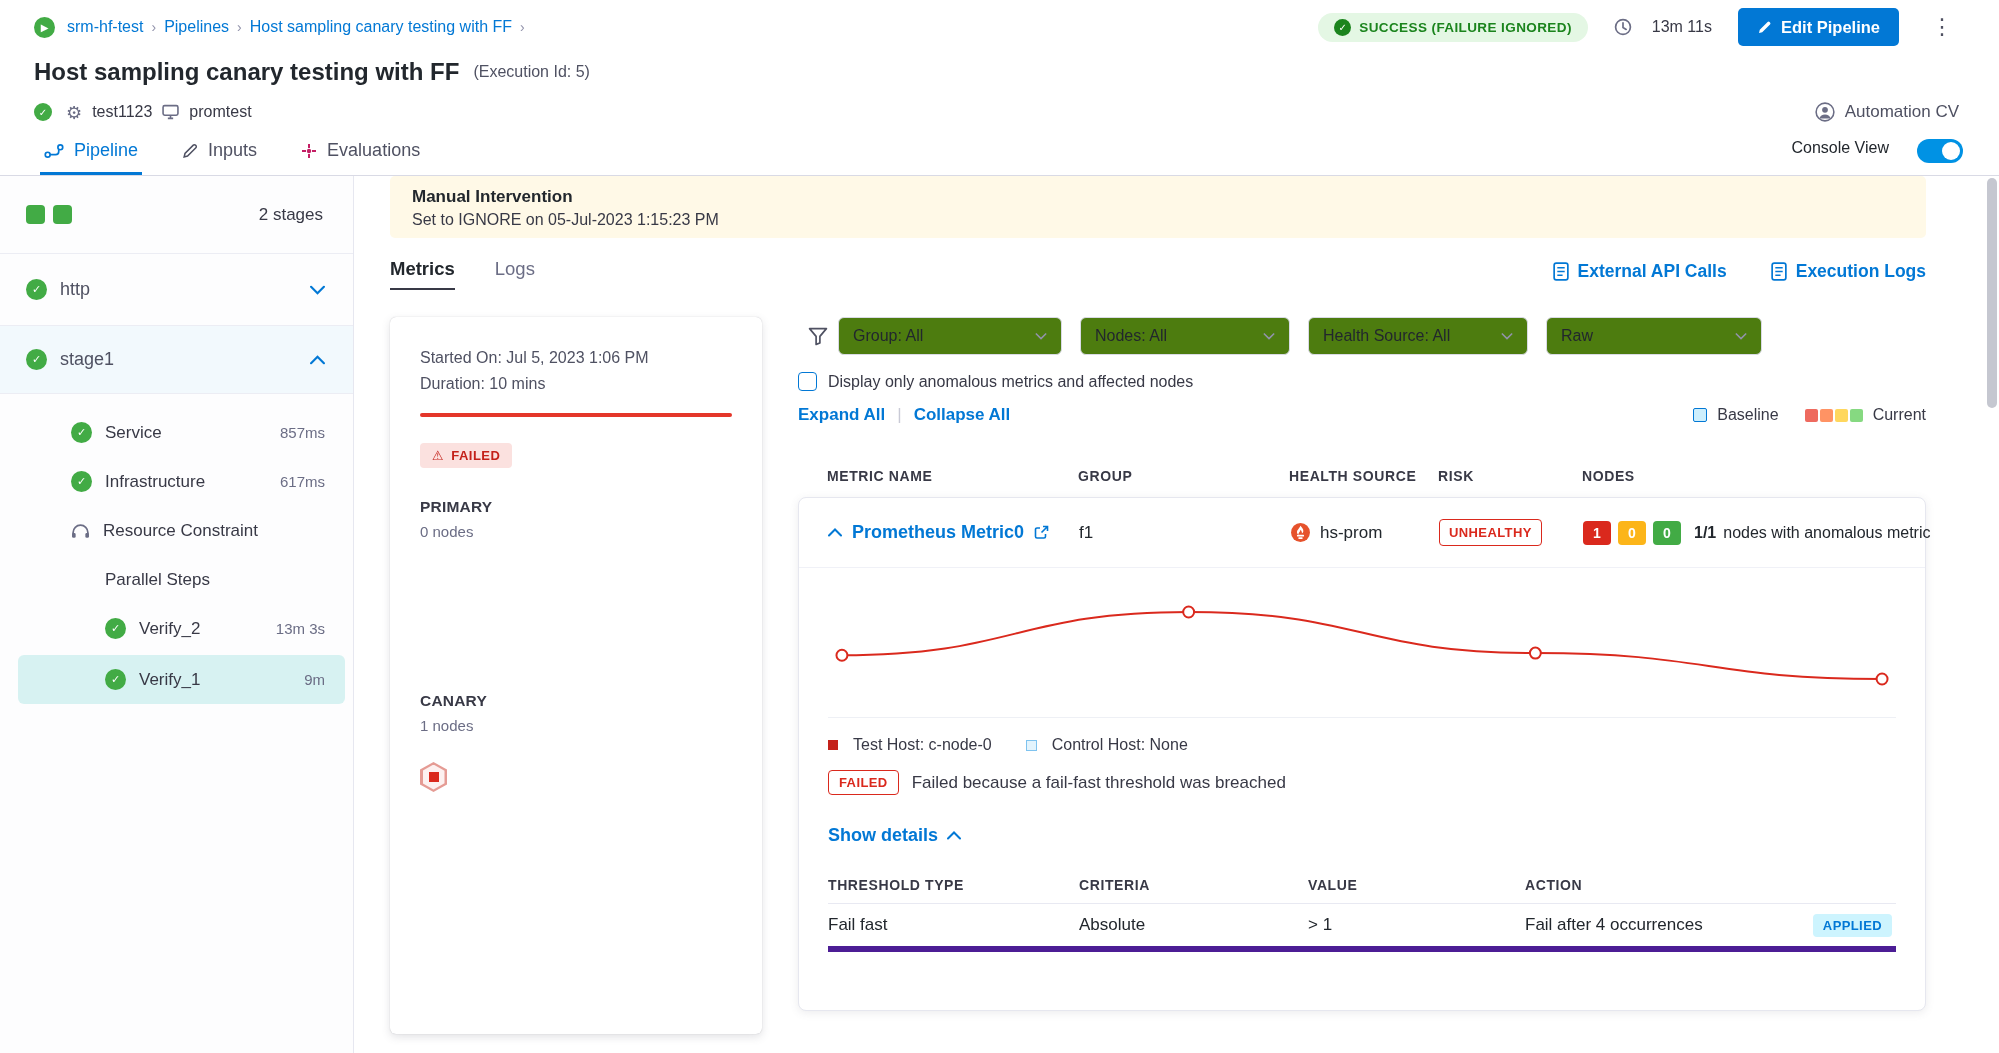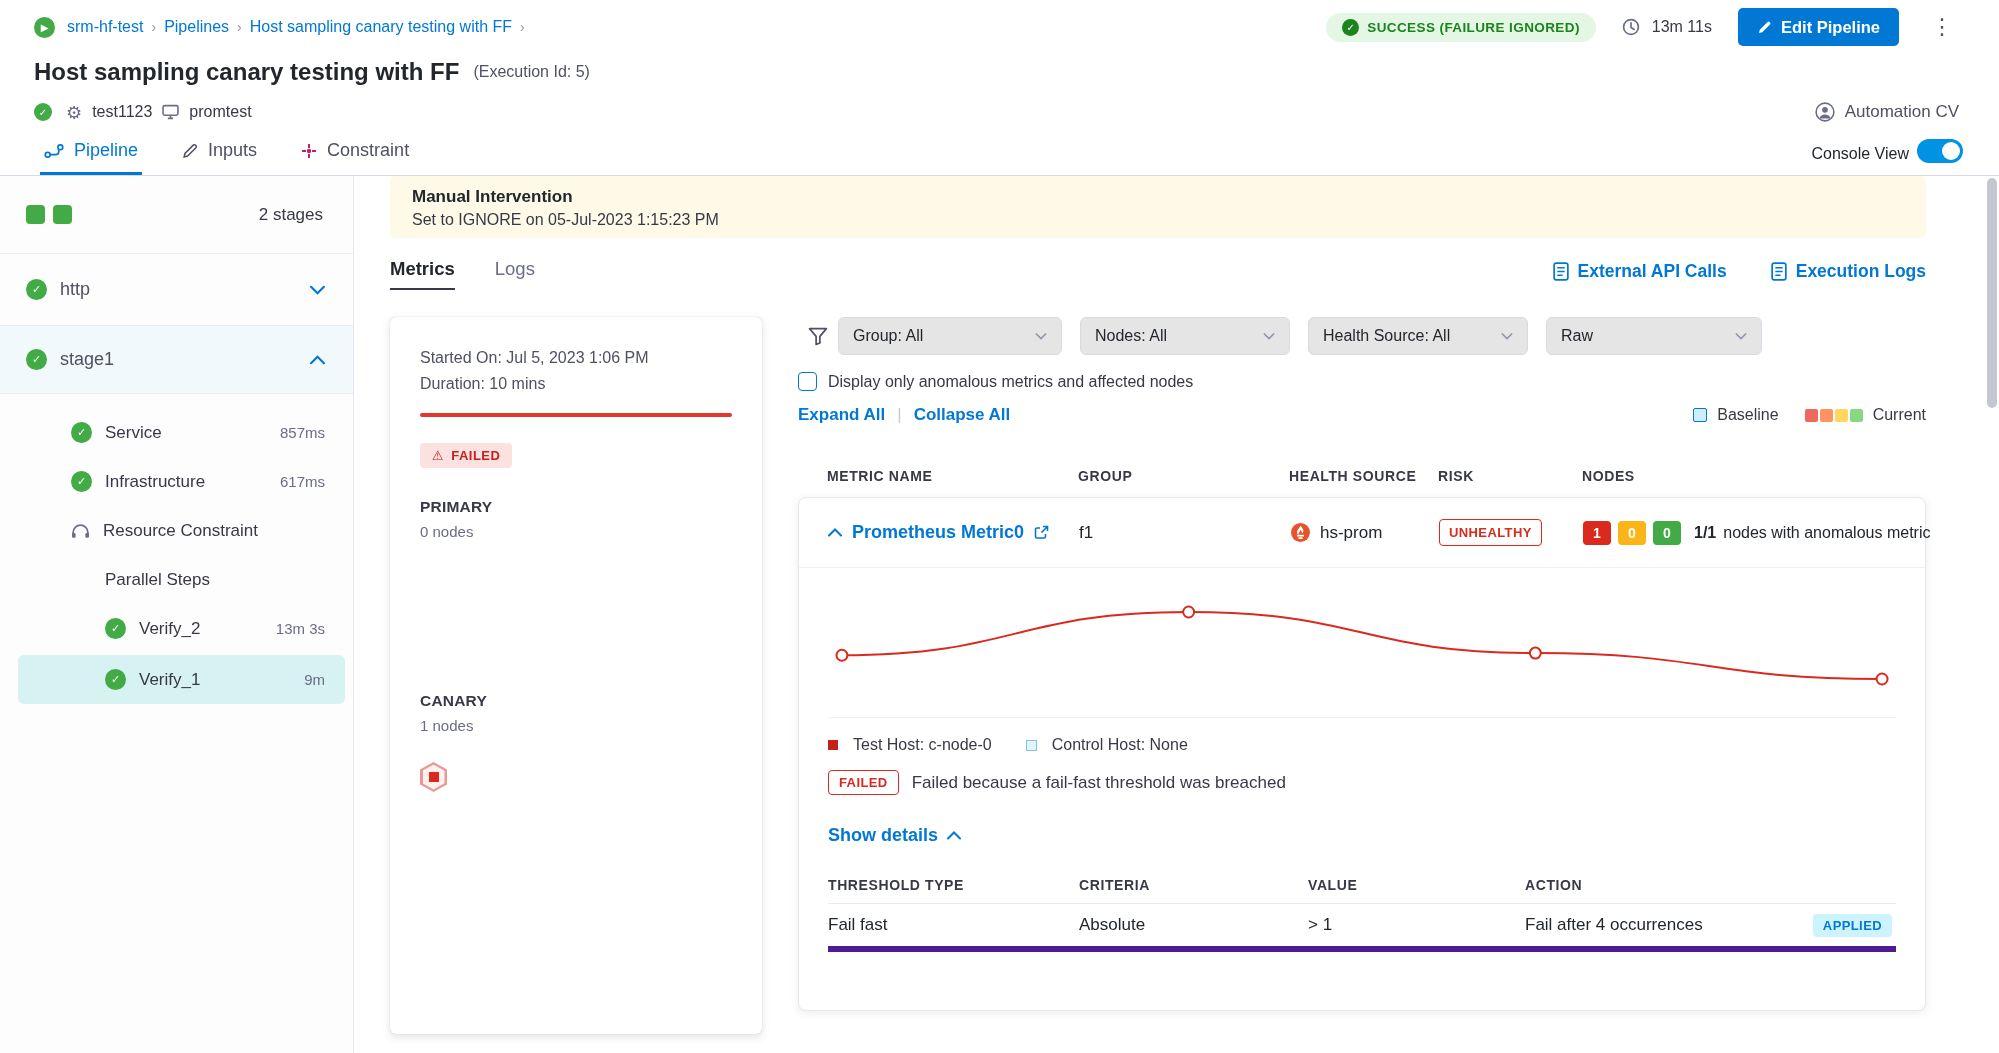--- a/index.html
+++ b/index.html
@@ -11,38 +11,38 @@
   .hdr{padding:10px 40px 0 34px;flex-shrink:0}
   .row{display:flex;align-items:center}
   .crumb-row{height:34px}
   .crumbs{display:flex;align-items:center;gap:8px;font-size:16px}
   .crumb{color:var(--accent,#0278d5);cursor:pointer;white-space:nowrap}
   .crumb-sep{color:#9293ab;font-size:14px}
   .brand-circle{width:21px;height:21px;border-radius:50%;background:var(--success,#42ab45);display:inline-flex;align-items:center;justify-content:center;color:#fff;font-size:10px;margin-right:4px}
   .crumb-right{margin-left:auto;display:flex;align-items:center;gap:26px}
   .status-pill{display:inline-flex;align-items:center;gap:8px;background:#e4f7e4;border-radius:16px;padding:6px 16px;color:#1b841d;font-size:13.5px;font-weight:700;letter-spacing:.4px;white-space:nowrap}
   .pill-dot{width:17px;height:17px;border-radius:50%;background:#1b841d;color:#fff;display:inline-flex;align-items:center;justify-content:center;font-size:10px;font-family:"DejaVu Sans",sans-serif}
-  .elapsed{display:inline-flex;align-items:center;gap:12px;color:#383946;font-size:16px}
+  .elapsed{display:inline-flex;align-items:center;gap:20px;color:#383946;font-size:16px}
   .edit-btn{display:inline-flex;align-items:center;gap:9px;background:var(--accent,#0278d5);color:#fff;border:none;border-radius:5px;height:38px;padding:0 19px;font-size:16.5px;font-weight:600;font-family:inherit;cursor:pointer}
   .kebab{color:#4f5162;font-size:22px;font-family:"DejaVu Sans",sans-serif;cursor:pointer;line-height:1;padding:2px 6px}
   .title-row{margin-top:12px;height:32px;gap:10px}
   .page-title{font-size:24px;font-weight:700;color:#22272d}
   .exec-id{font-size:16px;color:#4f5162;margin-left:4px}
   .meta-row{margin-top:10px;height:28px;gap:10px;font-size:16px;color:#383946}
   .meta-ic{color:#6b6d85;display:inline-flex;align-items:center}
   .gear{font-family:"DejaVu Sans",sans-serif;font-size:18px;color:#6b6d85}
   .user-chip{margin-left:auto;display:inline-flex;align-items:center;gap:10px;color:#4f5162;font-size:17px}
 
   
   .tabbar{display:flex;align-items:center;height:50px;padding:0 36px 0 44px;border-bottom:1px solid #d9dae5;gap:44px;flex-shrink:0}
   .tab{display:inline-flex;align-items:center;gap:10px;font-size:18px;color:#4f5162;height:100%;position:relative;cursor:pointer;white-space:nowrap}
   .tab.active{color:var(--accent,#0278d5);font-weight:400}
   .tab.active::after{content:"";position:absolute;left:-4px;right:-4px;bottom:0;height:3px;background:var(--accent,#0278d5)}
   .tab-res{color:#c41e64}
-  .tabbar-right{margin-left:auto;display:inline-flex;align-items:flex-end;gap:8px}
+  .tabbar-right{margin-left:auto;display:inline-flex;align-items:flex-start;gap:28px}
   .console-lbl{font-size:16px;color:#22272d}
   .toggle{width:46px;height:24px;border-radius:13px;background:#0092e4;position:relative;cursor:pointer}
   .toggle::after{content:"";position:absolute;right:3px;top:3px;width:18px;height:18px;border-radius:50%;background:#fff}
 
   
   .bdy{flex:1;display:flex;min-height:0;position:relative}
   .sidebar{width:354px;flex-shrink:0;border-right:1px solid #e6e7f0;background:#fdfdfe}
   .stage-count-row{height:78px;display:flex;align-items:center;gap:8px;padding:0 30px 0 26px;border-bottom:1px solid #ecedf4}
   .sq{width:19px;height:19px;border-radius:4px;background:var(--success,#42ab45)}
   .stage-count{margin-left:auto;font-size:17px;color:#383946}
@@ -81,21 +81,21 @@
   .grp-lbl{font-size:15.5px;font-weight:700;color:#383946;letter-spacing:.2px;margin-top:30px}
   .grp-nodes{font-size:15px;color:#6b6d85;margin-top:7px}
   .canary-gap{margin-top:152px}
   .hex{width:27px;height:30px;position:relative;margin-top:28px;clip-path:polygon(50% 0,100% 25%,100% 75%,50% 100%,0 75%,0 25%);background:#e59b94}
   .hex::before{content:"";position:absolute;inset:2.5px;clip-path:polygon(50% 0,100% 25%,100% 75%,50% 100%,0 75%,0 25%);background:#fdf1f0}
   .hex::after{content:"";position:absolute;left:50%;top:50%;width:10px;height:10px;transform:translate(-50%,-50%);background:var(--danger,#da291d)}
 
   .metrics-area{flex:1;min-width:0}
   .filters{display:flex;align-items:center;padding-left:10px;gap:18px}
   .funnel{color:#4f5162;display:inline-flex;margin-right:-8px}
-  .dd{height:38px;background:#e5e5e5;border:1px solid #d9dae5;border-radius:6px;display:inline-flex;align-items:center;padding:0 14px;font-size:16px;color:#22272d;cursor:pointer}
+  .dd{height:38px;background:#4d7c0f;border:1px solid #d9dae5;border-radius:6px;display:inline-flex;align-items:center;padding:0 14px;font-size:16px;color:#22272d;cursor:pointer}
   .dd .chev{margin-left:auto;color:#9293ab;display:inline-flex}
   .w1{width:224px}.w2{width:210px}.w3{width:220px}.w4{width:216px}
   .anomalous-row{display:flex;align-items:center;gap:11px;margin-top:17px;font-size:16px;color:#383946}
   .checkbox{width:19px;height:19px;border:1.5px solid var(--accent,#0278d5);border-radius:4px;background:#fff;cursor:pointer;flex-shrink:0}
   .expand-row{display:flex;align-items:center;margin-top:14px;font-size:17px}
   .xlink{color:var(--accent,#0278d5);font-weight:600;cursor:pointer}
   .xsep{color:#c9cad6;margin:0 12px}
   .legend-right{margin-left:auto;display:flex;align-items:center;gap:10px;font-size:16px;color:#383946}
   .baseline-sq{width:14px;height:14px;border:1.5px solid var(--accent,#0278d5);background:#cdeffd;border-radius:2px}
   .cur-sqs{display:flex;gap:2px;margin-left:16px}
@@ -228,21 +228,21 @@
       </span>
       <span>Inputs</span>
     </span>
     <span class="tab">
       <span class="tab-res" style="display:inline-flex">
         <svg width="16" height="16" viewBox="0 0 16 16">
             <path d="M8 1v4M8 11v4M1 8h4M11 8h4" stroke="currentColor" stroke-width="2"></path>
             <circle cx="8" cy="8" r="2.2" fill="currentColor"></circle>
           </svg>
       </span>
-      <span>Constraint</span>
+      <span>Evaluations</span>
     </span>
     <span class="tabbar-right">
       <span class="console-lbl">Console View</span>
       <span class="toggle"></span>
     </span>
   </nav>
 
   <div class="bdy">
 
     <aside class="sidebar">

